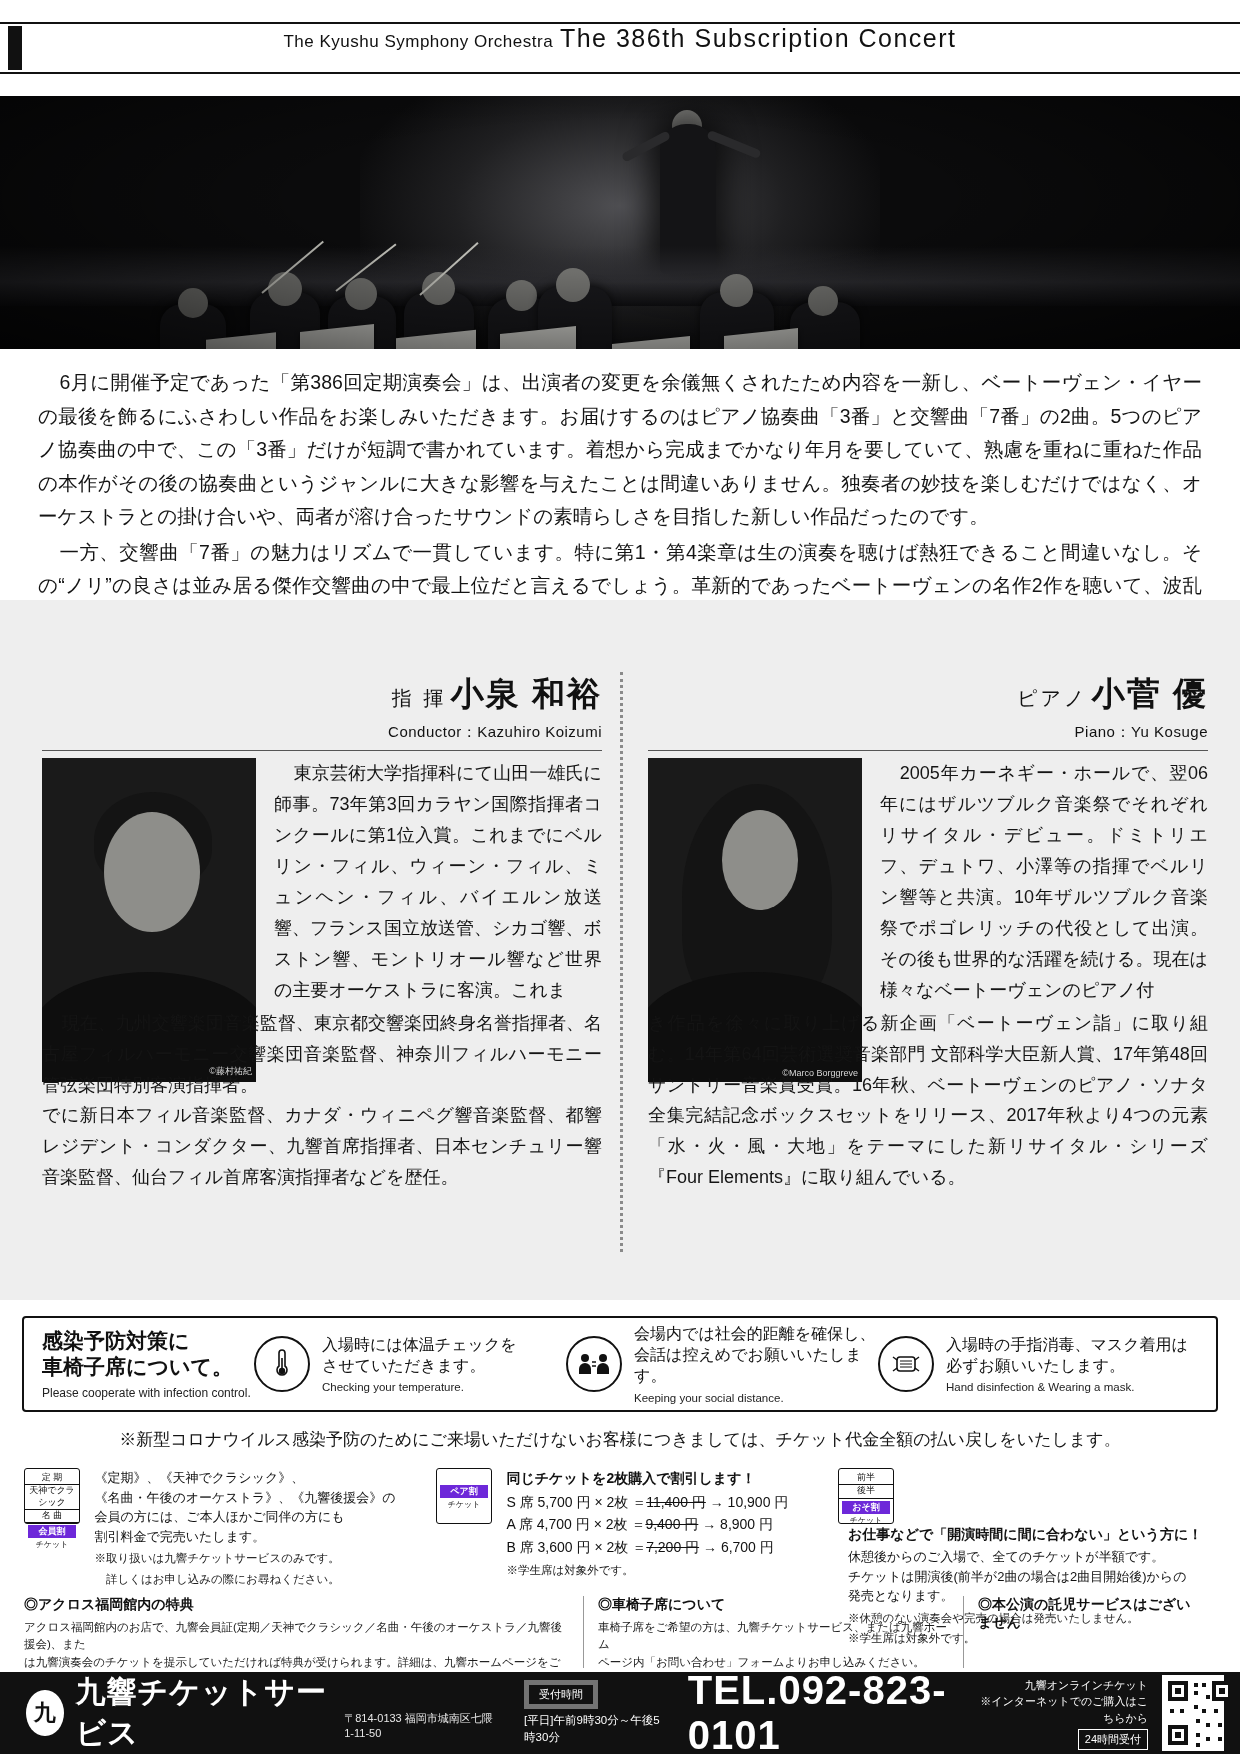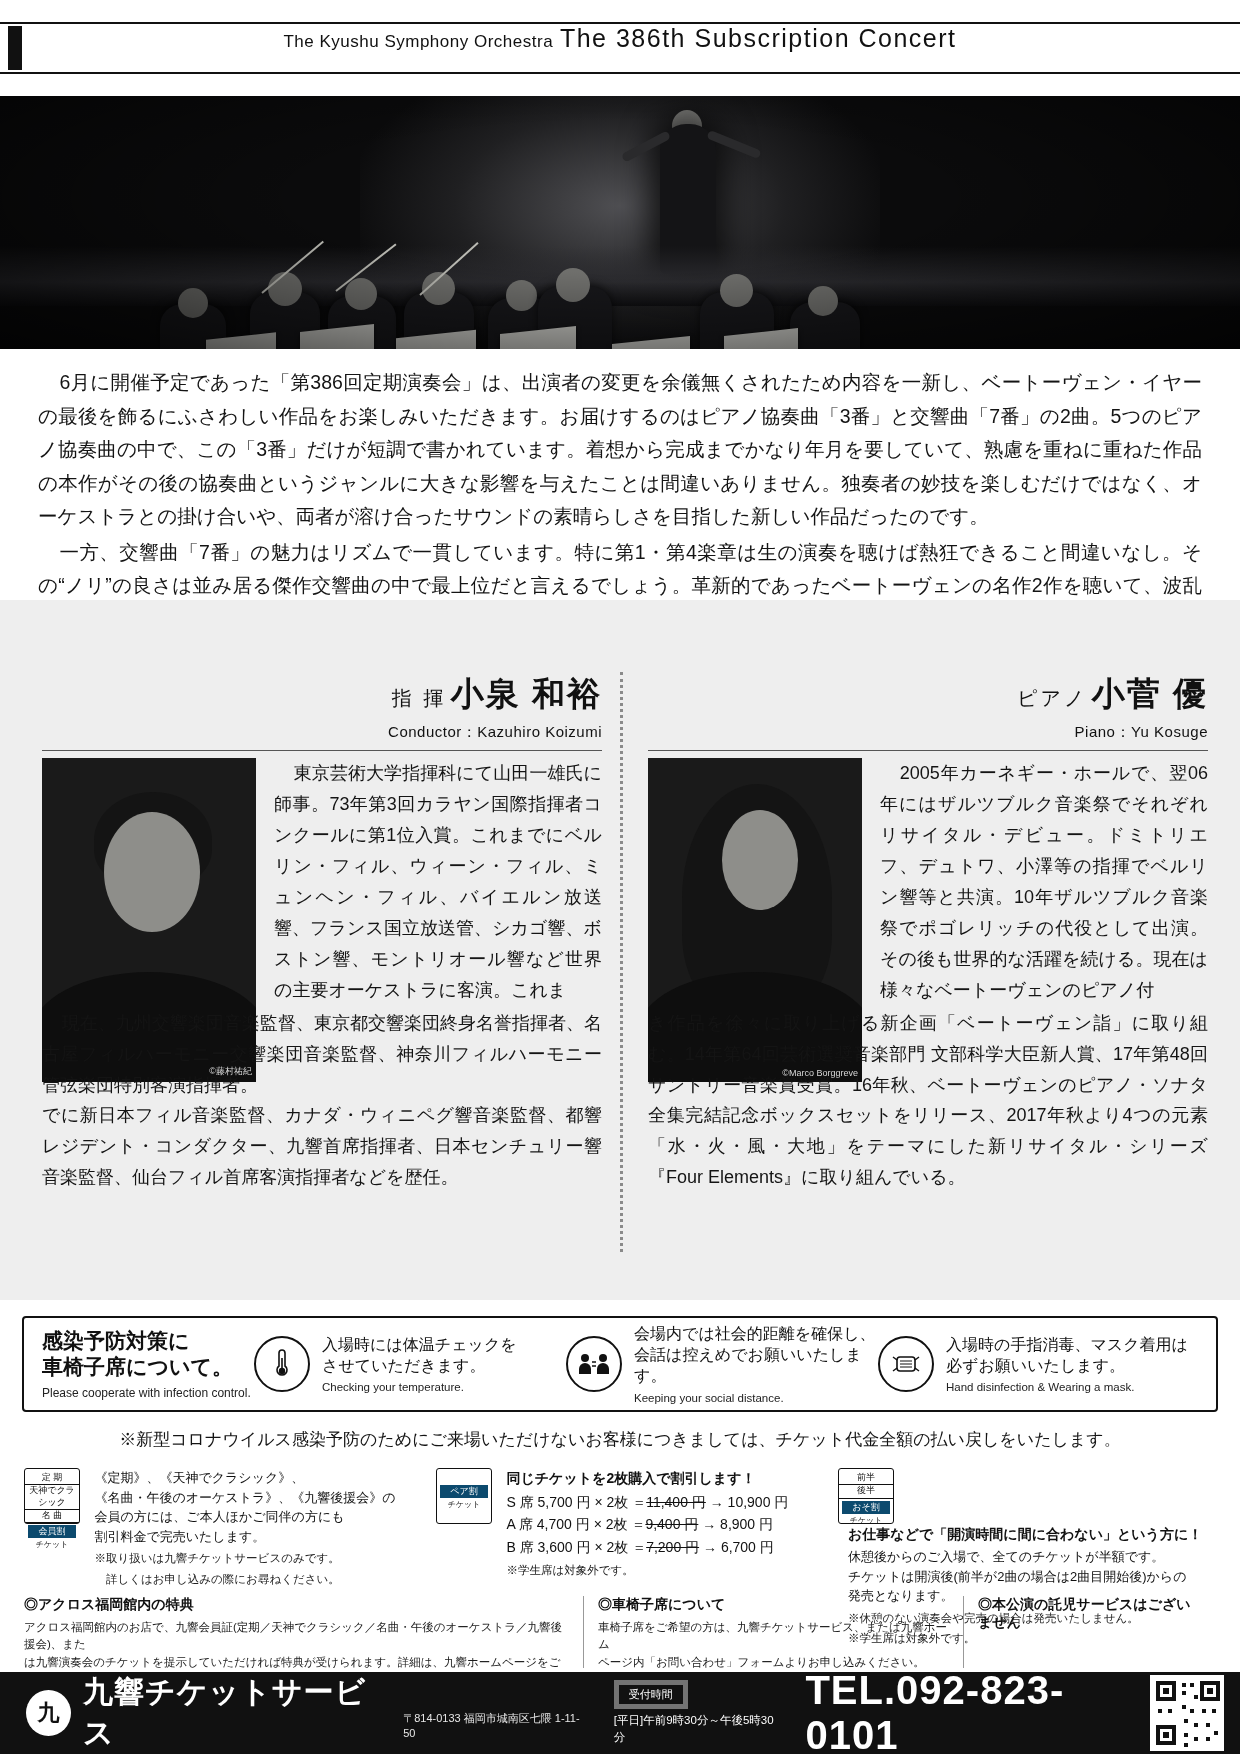--- a/index.html
+++ b/index.html
@@ -157,21 +157,21 @@
   .disc-col { position:relative; }
   .disc-col.c1 { width:400px; }
   .disc-col.c2 { width:400px; padding-left:12px; }
   .disc-col.c3 { width:392px; padding-left:14px; }
   .badge {
     width:56px; height:56px; border:1.5px solid #111; border-radius:3px;
     font-size:9px; line-height:1.25; text-align:center; padding-top:3px;
     display:inline-block; vertical-align:top;
   }
   .badge .b1 { display:block; border-bottom:1px solid #111; padding-bottom:1px; }
-  .badge .b2 { display:block; background:#0c4a6e; color:#fff; margin:2px 3px 0; padding:1px 0; }
+  .badge .b2 { display:block; background:#6d28d9; color:#fff; margin:2px 3px 0; padding:1px 0;font-weight:bold; }
   .badge .b3 { display:block; font-size:8px; margin-top:2px;text-align:center; }
   .disc-body { display:inline-block; vertical-align:top; margin-left:10px; font-size:13px; line-height:1.5; }
   .disc-note { font-size:11.5px; margin-top:4px; color:#222; line-height:1.45; }
   .price-table { font-size:14px; line-height:1.6; margin-top:2px; }
   .price-table .strike { text-decoration:line-through; }
   .price-title { font-size:14px; font-weight:bold; margin-bottom:2px; }
 
   
   .bottom-info { position:absolute; left:24px; top:1596px; width:1192px; height:72px; display:flex; font-size:11.5px; }
   .bi-col { position:relative; padding-right:14px; }
@@ -464,20 +464,25 @@
 
   <div class="footer">
     <div class="logo-circle">九</div>
     <div class="fname">九響チケットサービス</div>
     <div class="addr">〒814-0133 福岡市城南区七隈 1-11-50</div>
     <div class="hours-box">
       <div class="hd">受付時間</div>
       <div>[平日]午前9時30分～午後5時30分</div>
     </div>
     <div class="tel">TEL.092-823-0101</div>
+    <div class="online">
+      <div>九響オンラインチケット</div>
+      <div>※インターネットでのご購入はこちらから</div>
+      <div class="tag">24時間受付</div>
+    </div>
     <div class="qr">
       <i style="left:6px;top:6px;width:20px;height:20px;"></i>
       <i style="left:10px;top:10px;width:12px;height:12px;background:#fff;"></i>
       <i style="left:13px;top:13px;width:6px;height:6px;"></i>
       <i style="left:50px;top:6px;width:20px;height:20px;"></i>
       <i style="left:54px;top:10px;width:12px;height:12px;background:#fff;"></i>
       <i style="left:57px;top:13px;width:6px;height:6px;"></i>
       <i style="left:6px;top:50px;width:20px;height:20px;"></i>
       <i style="left:10px;top:54px;width:12px;height:12px;background:#fff;"></i>
       <i style="left:13px;top:57px;width:6px;height:6px;"></i>

